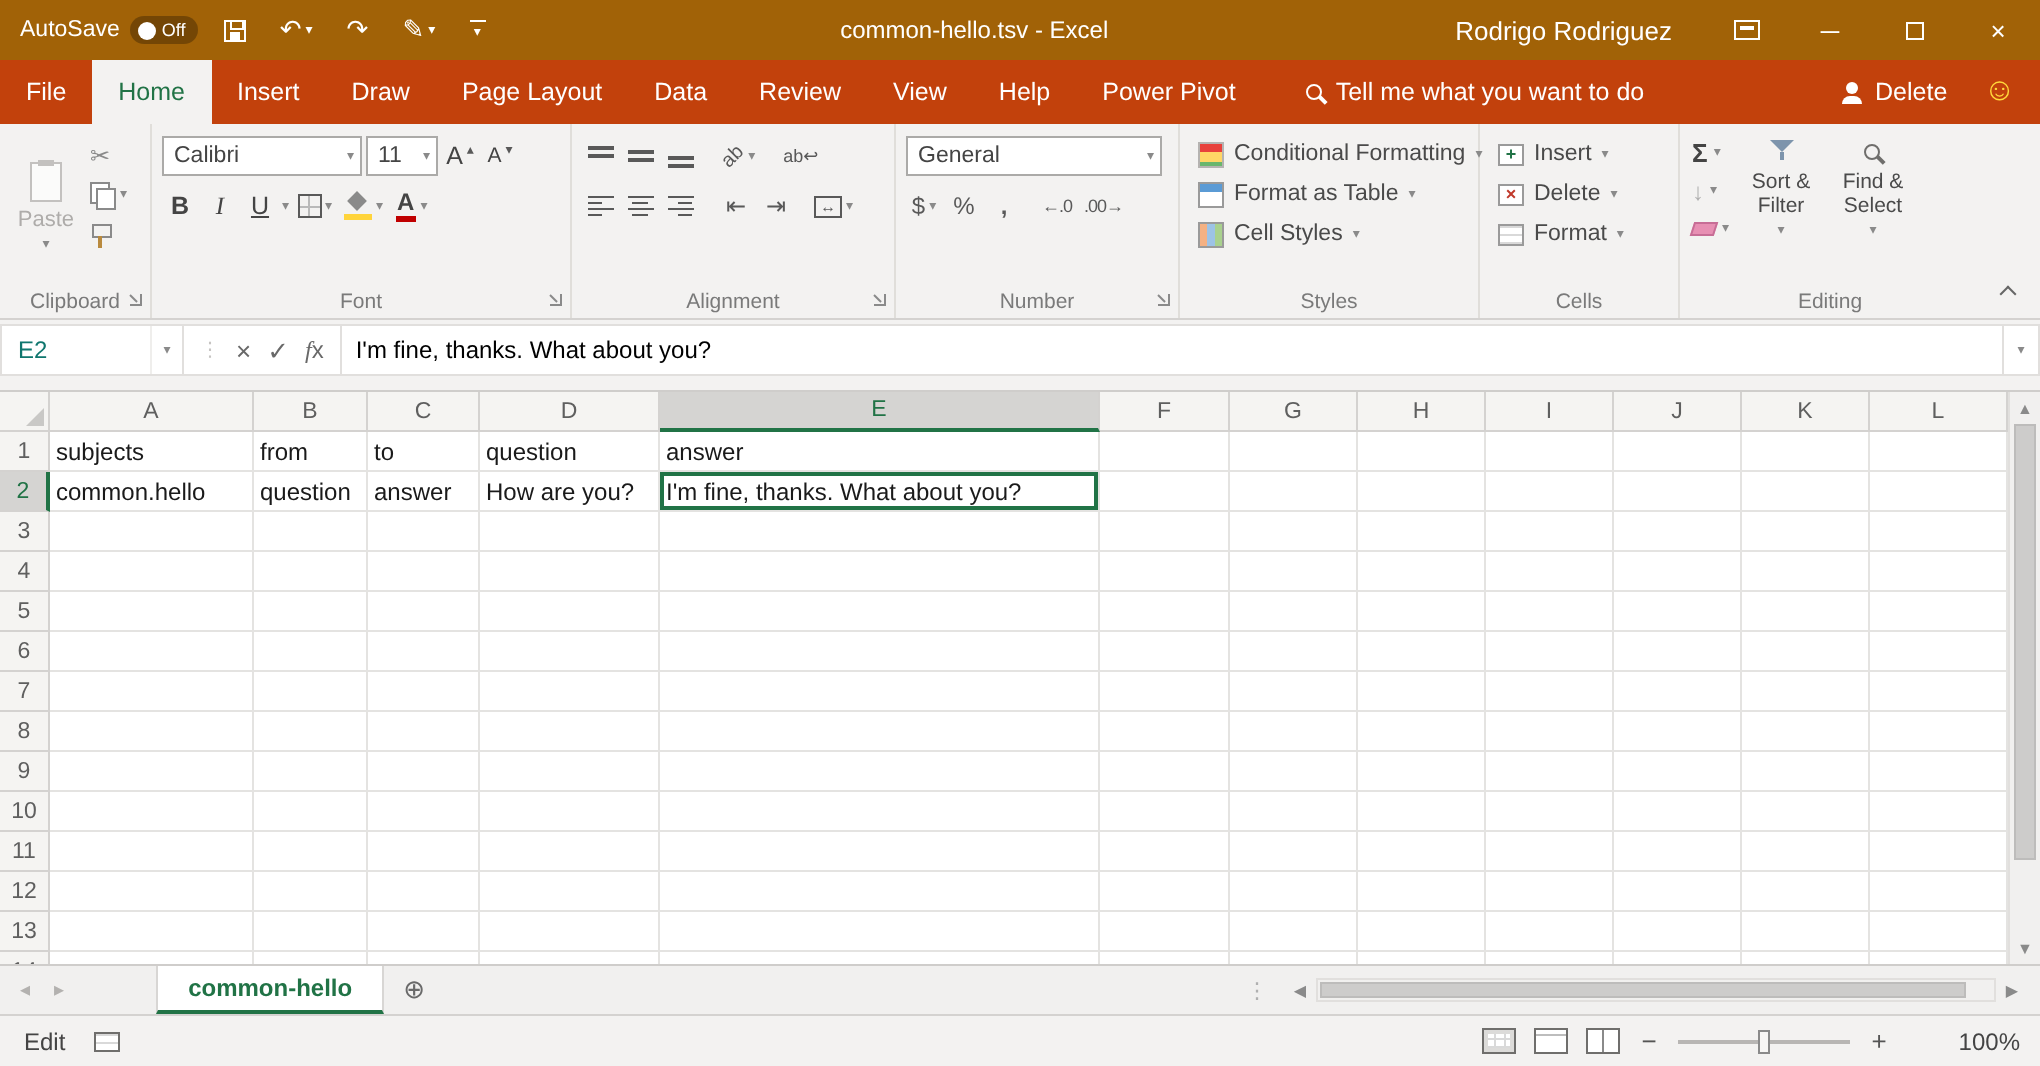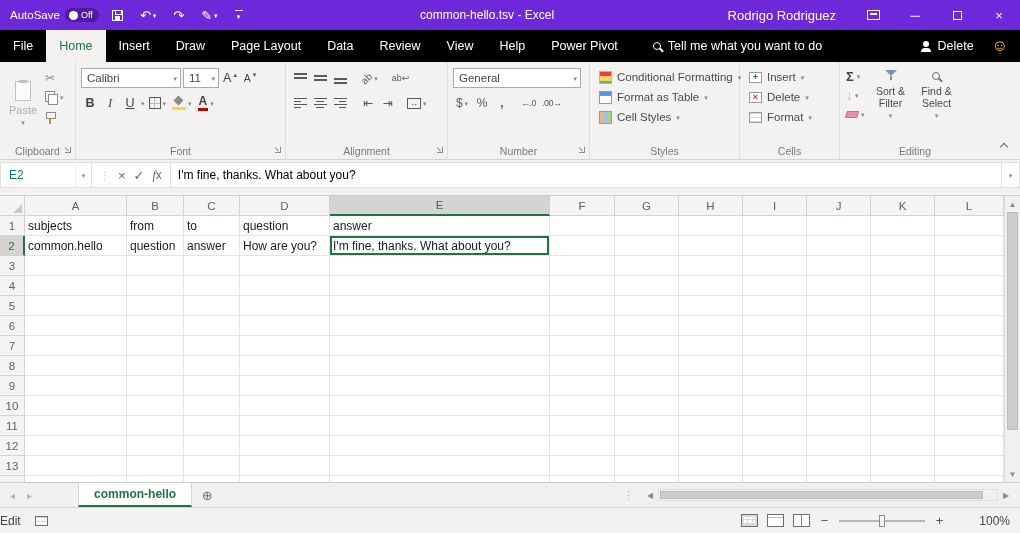--- a/index.html
+++ b/index.html
@@ -1,21 +1,21 @@
 <!DOCTYPE html>
 <html><head>
 <meta charset="utf-8">
 <style>
   * { box-sizing: border-box; margin: 0; padding: 0; }
   html, body { width: 1020px; height: 533px; overflow: hidden; }
   body { font-family: "Liberation Sans", "DejaVu Sans", sans-serif; font-size: 12px; color: #333; background: #fff; }
   .app { display: flex; flex-direction: column; width: 1020px; height: 533px; }
 
   
-  .titlebar { height: 30px; background: #6d28d9; color: #fff; display: flex; align-items: center; flex: 0 0 auto; gap: 33px; }
+  .titlebar { height: 30px; background: #a16207; color: #fff; display: flex; align-items: center; flex: 0 0 auto; gap: 33px; }
   .tb-left { display: flex; align-items: center; padding-left: 10px; gap: 9px; }
   .autosave { display: flex; align-items: center; gap: 5px; font-size: 11.5px; }
   .pill { min-width: 34px; height: 14px; border-radius: 7px; background: rgba(0,0,0,.28); display: flex; align-items: center; gap: 3px; padding: 0 4px; }
   .pill .knob { width: 9px; height: 9px; border-radius: 50%; background: #fff; flex: 0 0 auto; }
   .pill .pill-label { font-size: 9px; color: #fff; line-height: 1; }
   .tb-btn { height: 26px; display: flex; align-items: center; justify-content: center; gap: 2px; color: #fff; font-size: 13px; padding: 0 4px; }
   .caret { font-size: 7px; line-height: 1; color: inherit; }
   .ic-save { width: 11px; height: 11px; border: 1px solid #fff; position: relative; display: inline-block; }
   .ic-save::before { content: ""; position: absolute; top: 0; left: 2px; width: 5px; height: 3px; border: 1px solid #fff; border-top: none; }
   .ic-save::after { content: ""; position: absolute; bottom: 0; left: 2px; width: 5px; height: 4px; background: #fff; }
@@ -23,21 +23,21 @@
   .ic-qatmore .bar { width: 8px; height: 1px; background: #fff; }
   .tb-title { flex: 1; text-align: center; font-size: 12px; white-space: nowrap; }
   .tb-right { display: flex; align-items: center; }
   .tb-user { font-size: 13px; margin-right: 16px; }
   .ic-ribbonopts { width: 13px; height: 10px; border: 1px solid #fff; position: relative; display: inline-block; }
   .ic-ribbonopts::before { content: ""; position: absolute; top: 2px; left: 2px; right: 2px; height: 2px; background: #fff; }
   .winbtn { width: 42px; height: 30px; display: flex; align-items: center; justify-content: center; font-size: 13px; color: #fff; }
   .ic-max { width: 9px; height: 9px; border: 1px solid #fff; display: inline-block; }
 
   
-  .tabrow { height: 32px; background: #000000; display: flex; align-items: stretch; flex: 0 0 auto; }
+  .tabrow { height: 32px; background: #c2410c; display: flex; align-items: stretch; flex: 0 0 auto; }
   .rtabs { display: flex; align-items: stretch; }
   .rtab { padding: 0 13px; display: flex; align-items: center; color: #fff; font-size: 12.5px; white-space: nowrap; }
   .rtab.active { background: #f3f2f1; color: #217346; }
   .tellme { display: flex; align-items: center; gap: 7px; color: #fff; font-size: 12.5px; margin-left: 22px; white-space: nowrap; }
   .tr-spacer { flex: 1; }
   .share { display: flex; align-items: center; gap: 6px; color: #fff; font-size: 12.5px; margin-right: 18px; }
   .smiley { color: #ffd83b; font-size: 16px; margin-right: 12px; display: flex; align-items: center; }
   .ic-mag { width: 8px; height: 8px; border: 1.5px solid currentColor; border-radius: 50%; position: relative; display: inline-block; }
   .ic-mag::after { content: ""; position: absolute; width: 5px; height: 1.5px; background: currentColor; right: -4px; bottom: -1px; transform: rotate(45deg); }
   .ic-person { width: 12px; height: 11px; position: relative; display: inline-block; }
@@ -156,21 +156,21 @@
   .addsheet { width: 30px; display: flex; align-items: center; justify-content: center; color: #6a6a6a; font-size: 13px; }
   .sheet-spacer { flex: 1; }
   .sheet-dots { display: flex; align-items: center; color: #b0b0b0; font-size: 11px; padding-right: 8px; }
   .hscroll { display: flex; align-items: center; width: 378px; padding-right: 6px; }
   .hbtn { width: 16px; height: 16px; display: flex; align-items: center; justify-content: center; color: #8a8a8a; font-size: 8px; flex: 0 0 auto; }
   .htrack { flex: 1; height: 12px; background: #f1f0ef; border: 1px solid #e1dfdd; display: flex; padding: 1px; }
   .hthumb { width: 96%; background: #cdcccb; border: 1px solid #bdbcbb; }
 
   
   .statusbar { height: 26px; background: #f3f2f1; border-top: 1px solid #d4d2d0; display: flex; align-items: center; flex: 0 0 auto; }
-  .sb-mode { font-size: 12px; color: #444; }
+  .sb-mode { padding-left: 12px; font-size: 12px; color: #444; }
   .ic-macro { margin-left: 14px; width: 13px; height: 10px; border: 1px solid #6f6e6c; background: #fff; background-image: linear-gradient(#d9d9d9 1px, transparent 1px); background-size: 100% 4px; }
   .sb-right { margin-left: auto; display: flex; align-items: center; gap: 9px; padding-right: 10px; }
   .vw { width: 17px; height: 13px; border: 1px solid #6f6e6c; background: #fff; }
   .vw.active { box-shadow: inset 0 0 0 2px #dcdbd9; }
   .vw.norm { background-image: linear-gradient(#d9d9d9 1px, transparent 1px), linear-gradient(90deg, #d9d9d9 1px, transparent 1px); background-size: 5px 4px; }
   .vw.layout { background-image: linear-gradient(transparent 0 2px, #bdbdbd 2px 3px, transparent 3px); }
   .vw.brk { background-image: linear-gradient(90deg, transparent 0 7px, #8a8a8a 7px 8px, transparent 8px); }
   .zbtn { color: #555; font-size: 13px; width: 11px; text-align: center; line-height: 1; }
   .zoom-slider { width: 86px; height: 14px; position: relative; }
   .zoom-slider::before { content: ""; position: absolute; left: 0; right: 0; top: 6px; height: 2px; background: #b8b6b4; }

